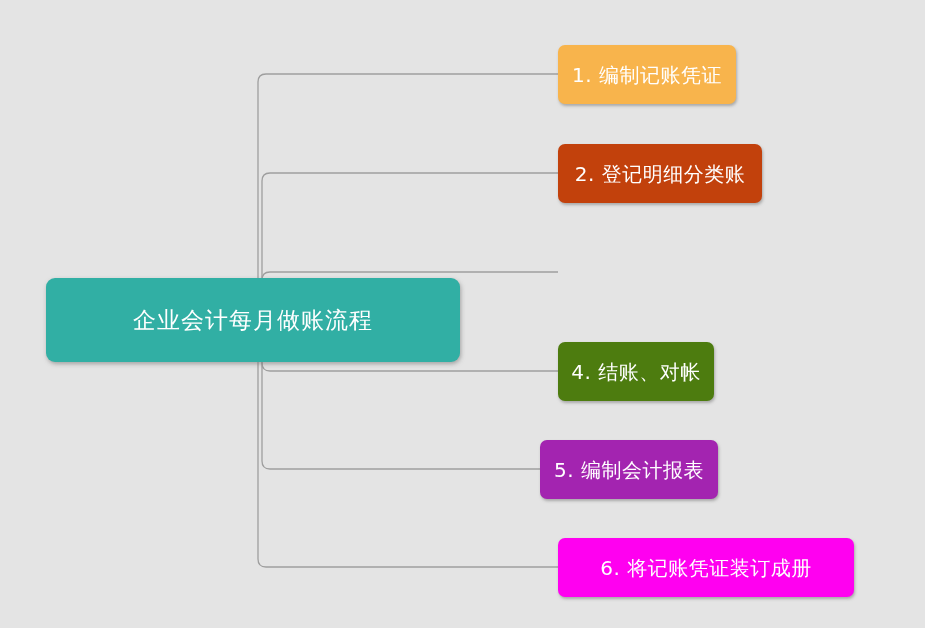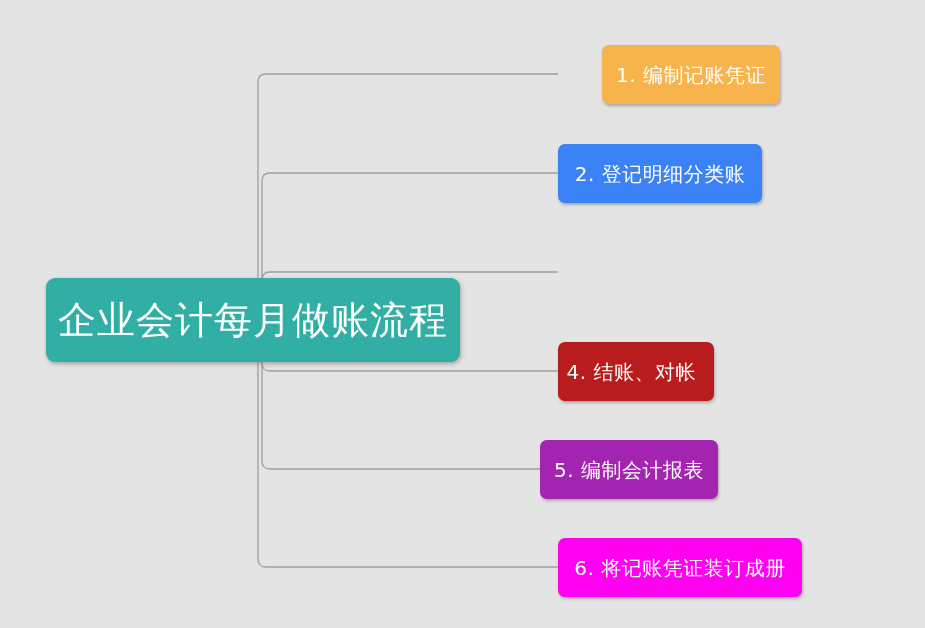--- a/index.html
+++ b/index.html
@@ -54,39 +54,39 @@
   
   #node-root {
     left: 46px;
     top: 278px;
     width: 414px;
     height: 84px;
     border-radius: 9px;
     box-shadow: 1px 2px 4px rgba(120,120,120,0.6);
   }
   #node-root .node-label {
-    font-size: 38px;
+    font-size: 23px;
     letter-spacing: 1px;
   }
 
   
   .child-node .node-label {
     font-size: 20px;
   }
   .child-node {
     height: 59px;
     padding: 0 18px;
   }
 
   #node-1 { left: 558px; top: 45px;  width: 178px; }
   #node-2 { left: 558px; top: 144px; width: 204px; }
   #node-3 { left: 558px; top: 243px; width: 138px; }
   #node-4 { left: 558px; top: 342px; width: 156px; }
   #node-5 { left: 540px; top: 440px; width: 178px; }
-  #node-6 { left: 558px; top: 538px; width: 244px; }
+  #node-6 { left: 558px; top: 538px; width: 296px; }
 </style>
 </head>
 <body>
 
 <div id="mindmap-canvas" style="background: rgb(228, 228, 228);">
 
   <svg id="connector-layer" width="925" height="628" viewBox="0 0 925 628" fill="none">
 
     <path d="M 258 320 L 258 82 Q 258 74 266 74 L 558 74" stroke="#9e9e9e" stroke-width="1.3" fill="none"></path>
 
@@ -98,30 +98,30 @@
 
     <path d="M 262 320 L 262 461 Q 262 469 270 469 L 558 469" stroke="#9e9e9e" stroke-width="1.3" fill="none"></path>
 
     <path d="M 258 320 L 258 559 Q 258 567 266 567 L 558 567" stroke="#9e9e9e" stroke-width="1.3" fill="none"></path>
   </svg>
 
   <div class="node" id="node-root" style="background: rgb(49, 175, 164); color: rgb(255, 255, 255);">
     <span class="node-label">企业会计每月做账流程</span>
   </div>
 
-  <div class="node child-node" id="node-1" style="background: rgb(248, 180, 76); color: rgb(255, 255, 255); margin-left: 44px;">
+  <div class="node child-node" id="node-1" style="background: rgb(248, 180, 76); color: rgb(255, 255, 255);">
     <span class="node-label">1. 编制记账凭证</span>
   </div>
 
-  <div class="node child-node" id="node-2" style="background: #3b82f6; color: rgb(255, 255, 255);">
+  <div class="node child-node" id="node-2" style="background: #c2410c; color: rgb(255, 255, 255);">
     <span class="node-label">2. 登记明细分类账</span>
   </div>
 
 
-  <div class="node child-node" id="node-4" style="background: #b91c1c; color: rgb(255, 255, 255); justify-content: flex-end;">
+  <div class="node child-node" id="node-4" style="background: #4d7c0f; color: rgb(255, 255, 255);">
     <span class="node-label">4. 结账、对帐</span>
   </div>
 
   <div class="node child-node" id="node-5" style="background: rgb(163, 36, 176); color: rgb(255, 255, 255);">
     <span class="node-label">5. 编制会计报表</span>
   </div>
 
   <div class="node child-node" id="node-6" style="background: rgb(255, 0, 240); color: rgb(255, 255, 255);">
     <span class="node-label">6. 将记账凭证装订成册</span>
   </div>

